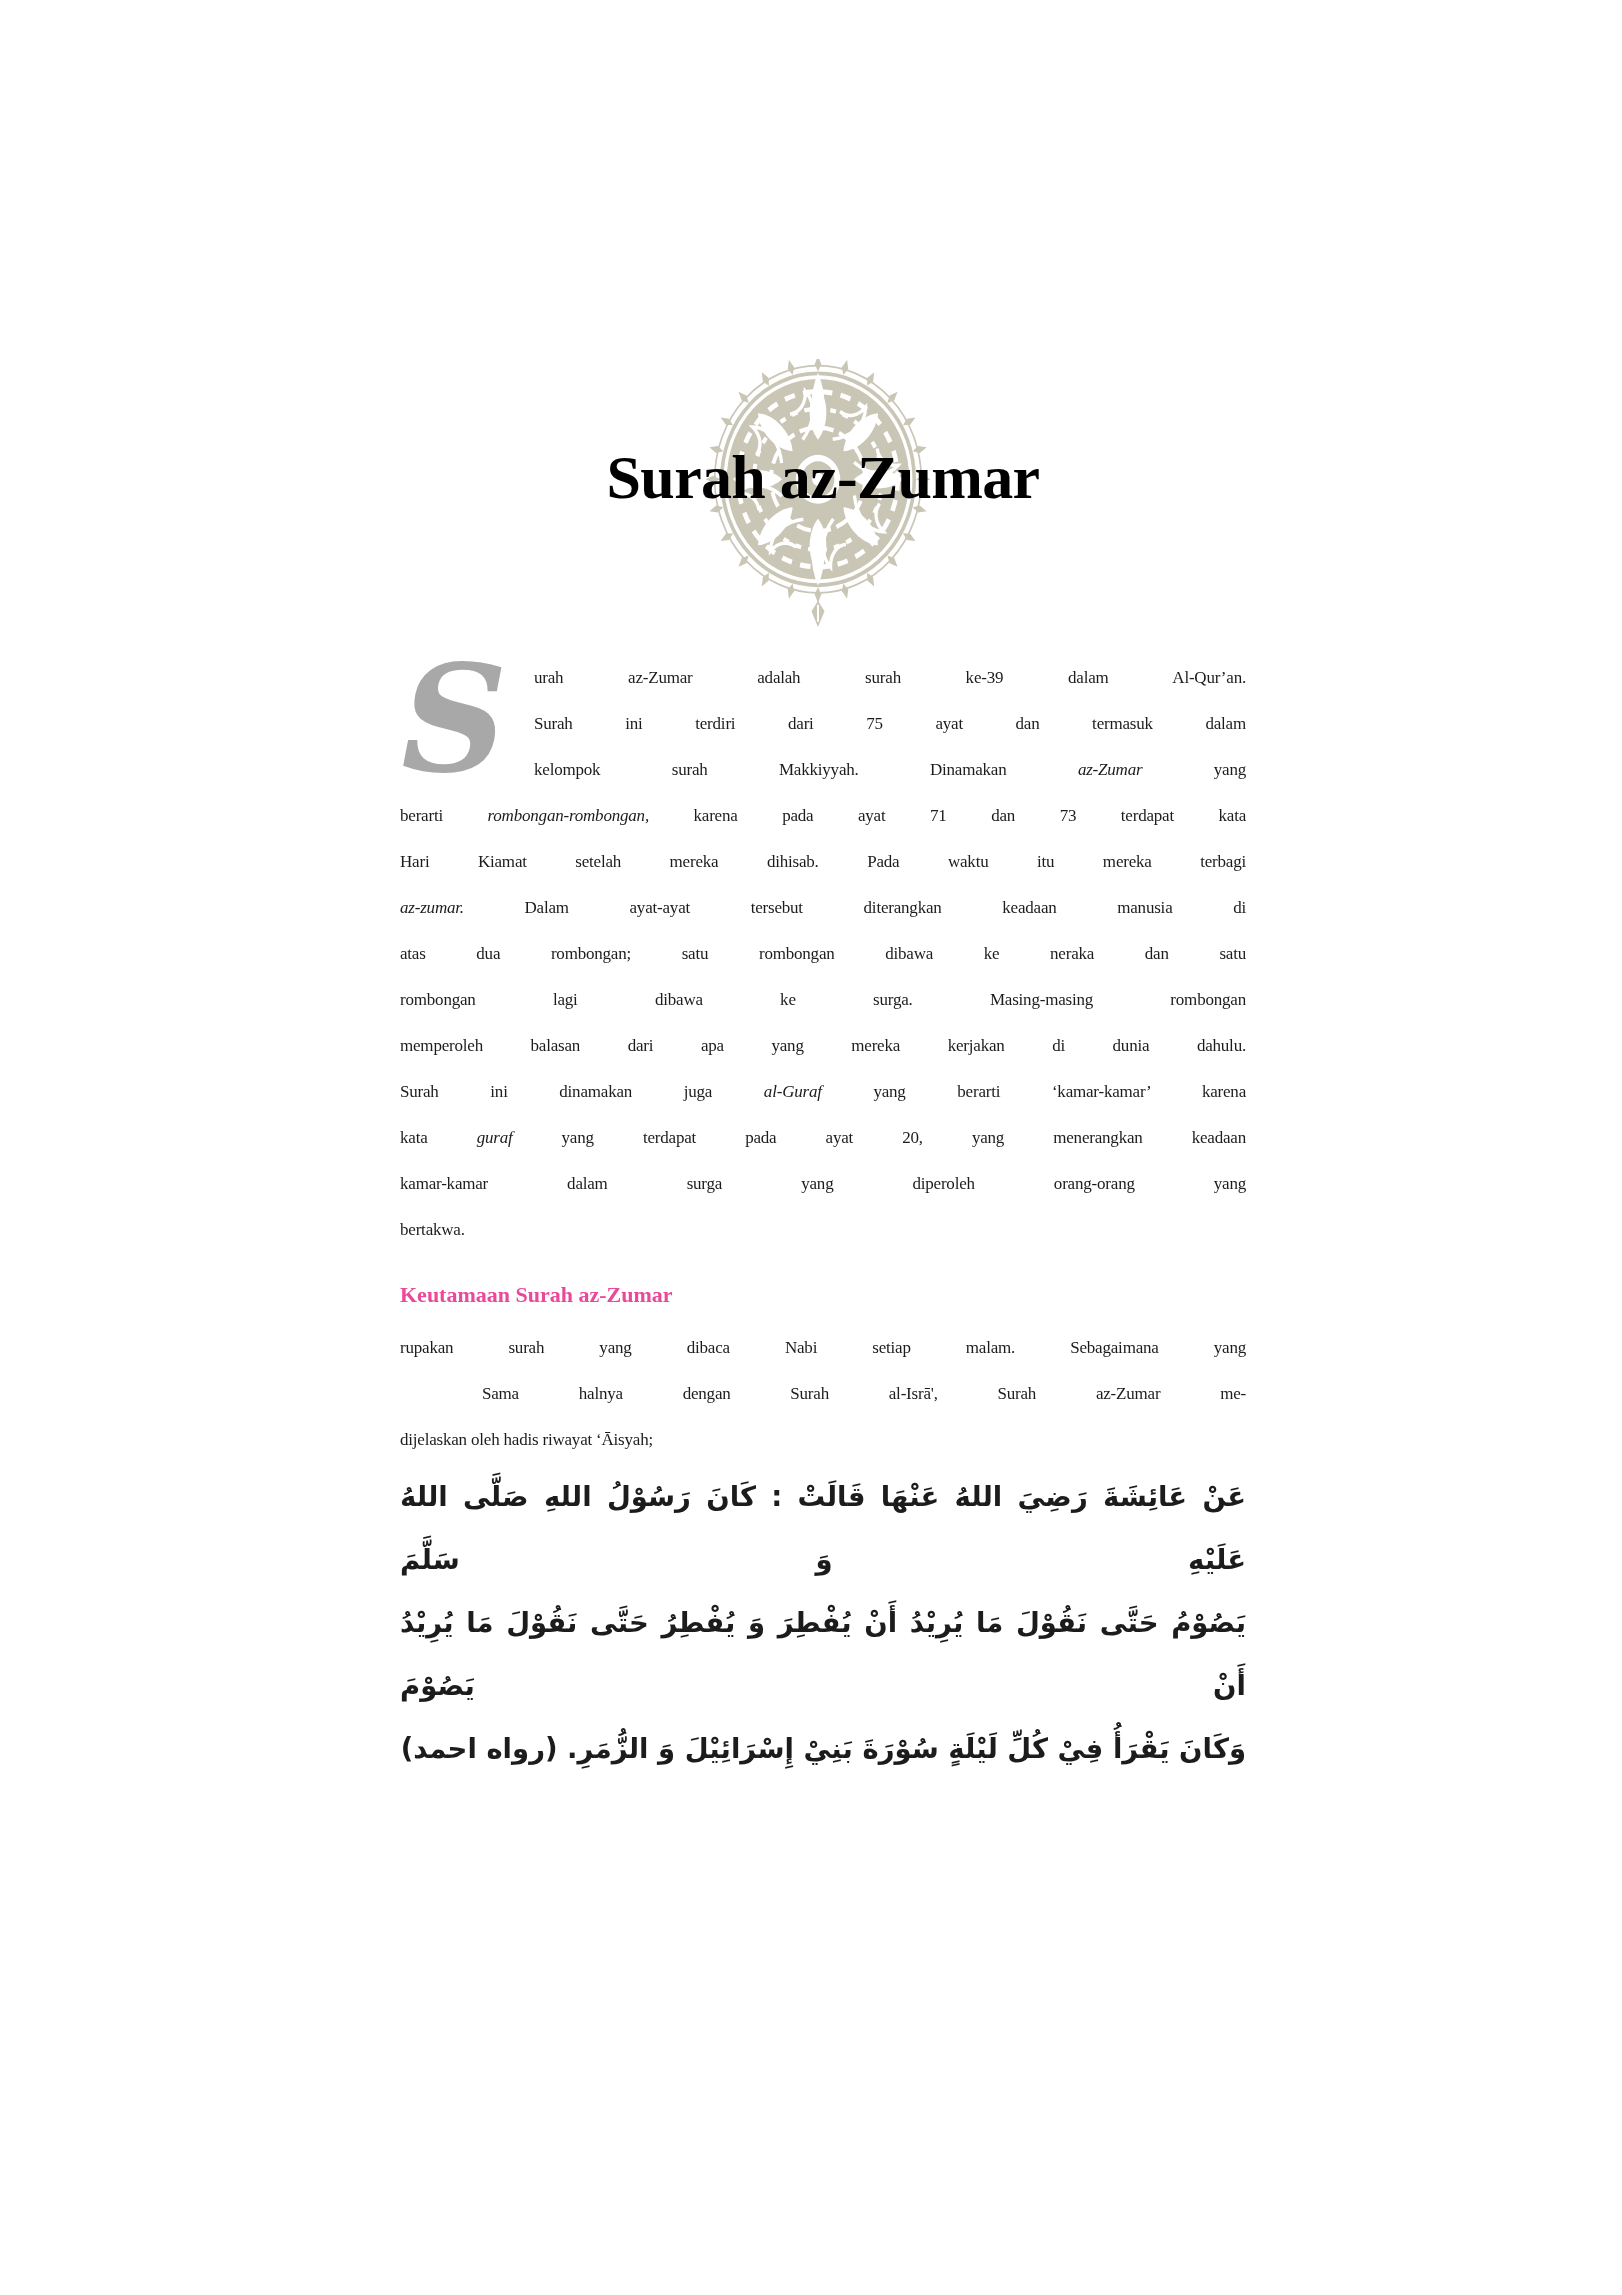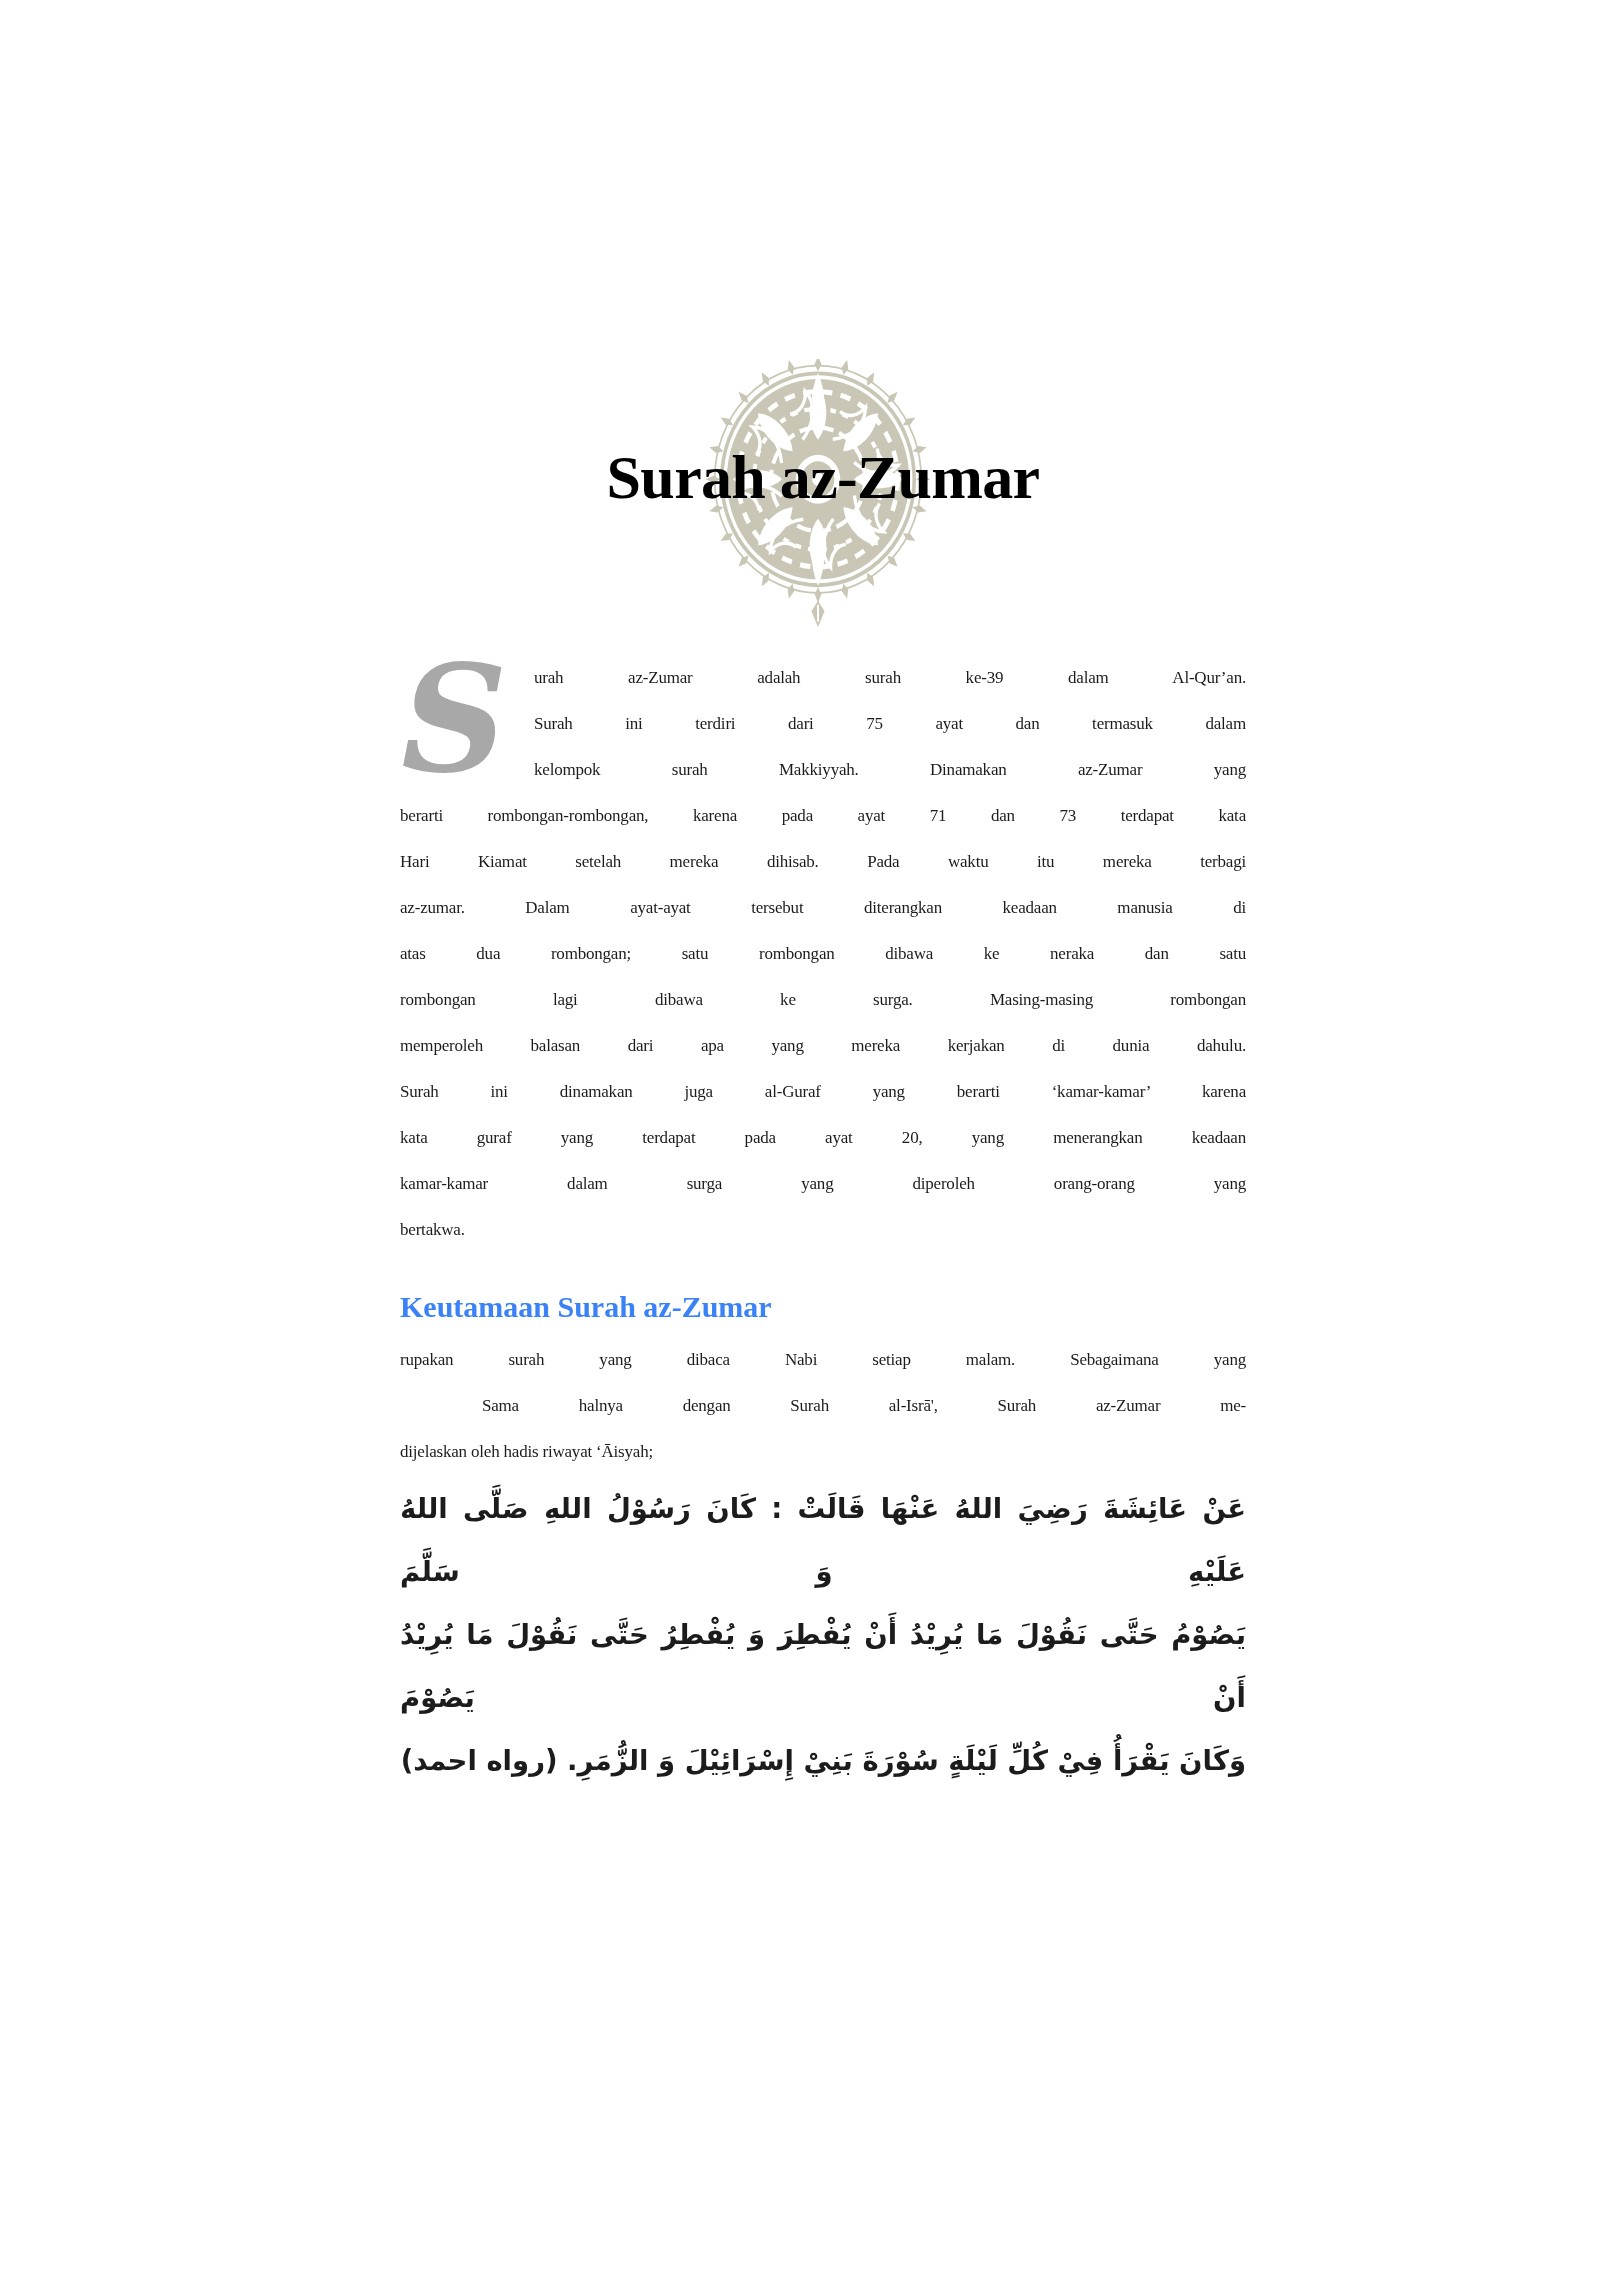--- a/index.html
+++ b/index.html
@@ -23,34 +23,34 @@
 
   
   .column{position:absolute;left:400px;top:655px;width:846px;z-index:2;}
 
   .tline{
     font-size:17px;line-height:46px;letter-spacing:-0.2px;
     white-space:normal;
   }
   .tline.just{text-align:justify;text-align-last:justify;text-justify:inter-word;}
   .tline.ind{text-indent:82px;}
-  .it{}
+  .it{font-style:italic;}
 
   .dropcap{
     float:left;width:134px;height:137px;position:relative;
   }
   .dropcap span{
     position:absolute;left:1.3px;top:-9.2px;
     font-family:"DejaVu Serif",serif;font-style:italic;font-weight:700;
     font-size:147px;line-height:1;color:var(--dropcap,#a8a8a8);
   }
 
   .heading{
-    margin-top:31px;
-    font-size:30px;line-height:46px;font-weight:700;color:#3b82f6;
+    margin-top:19px;
+    font-size:22px;line-height:46px;font-weight:700;color:#ec4899;
   }
 
   .para2{margin-top:6.5px;}
 
   .arabic{
     margin-top:2.6px;direction:rtl;
     font-family:"DejaVu Sans",sans-serif;font-weight:700;
   }
   .arabic .tline{font-size:27.5px;line-height:63px;letter-spacing:0;}
   .arabic .tline.just{text-align:justify;text-align-last:justify;}

